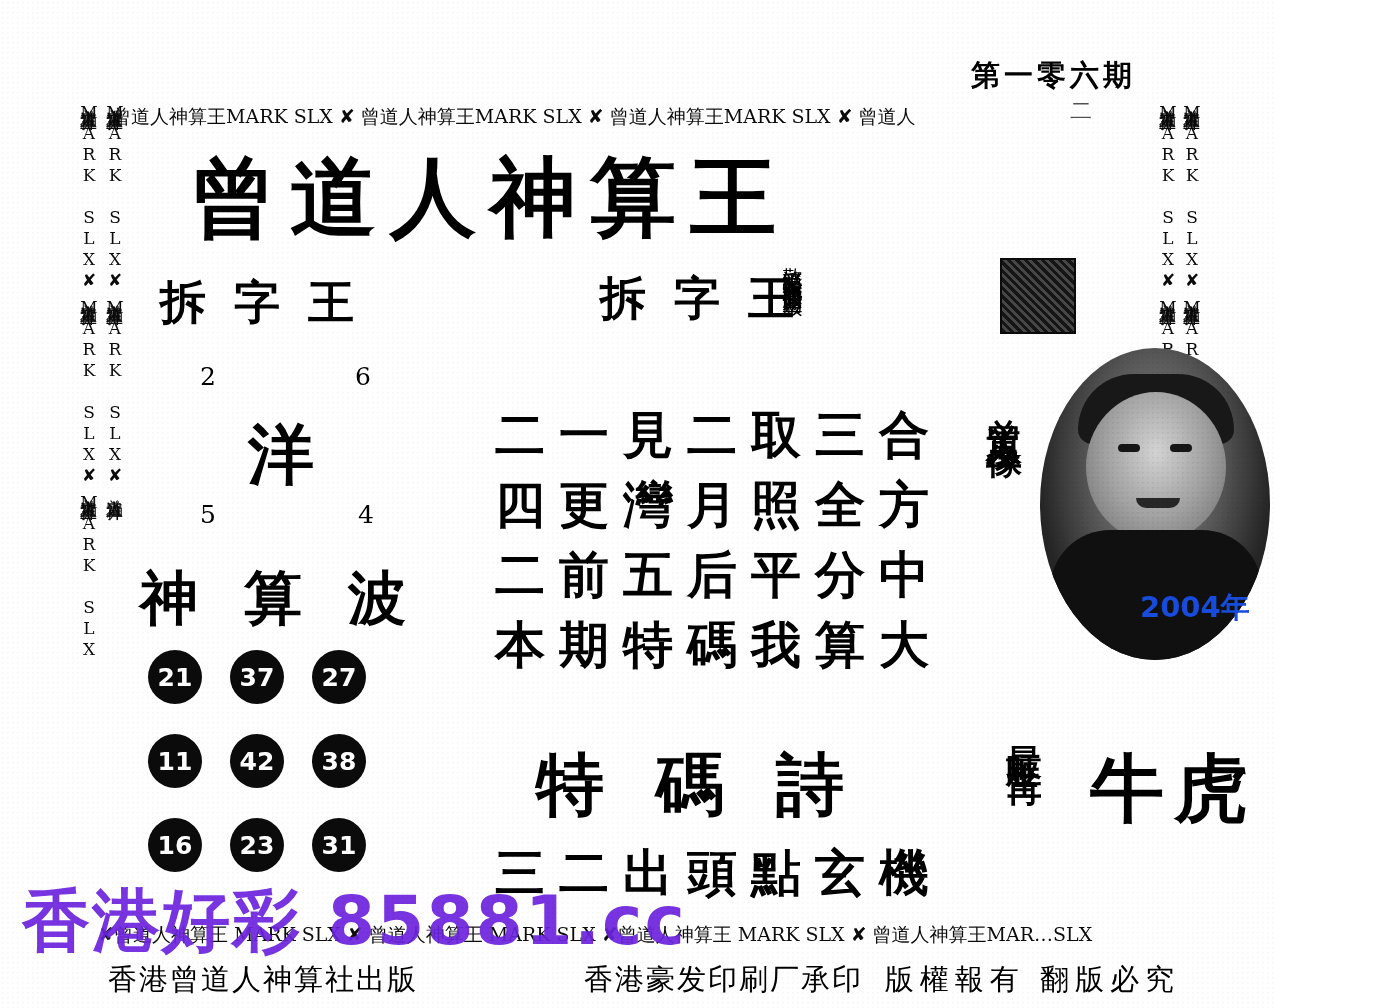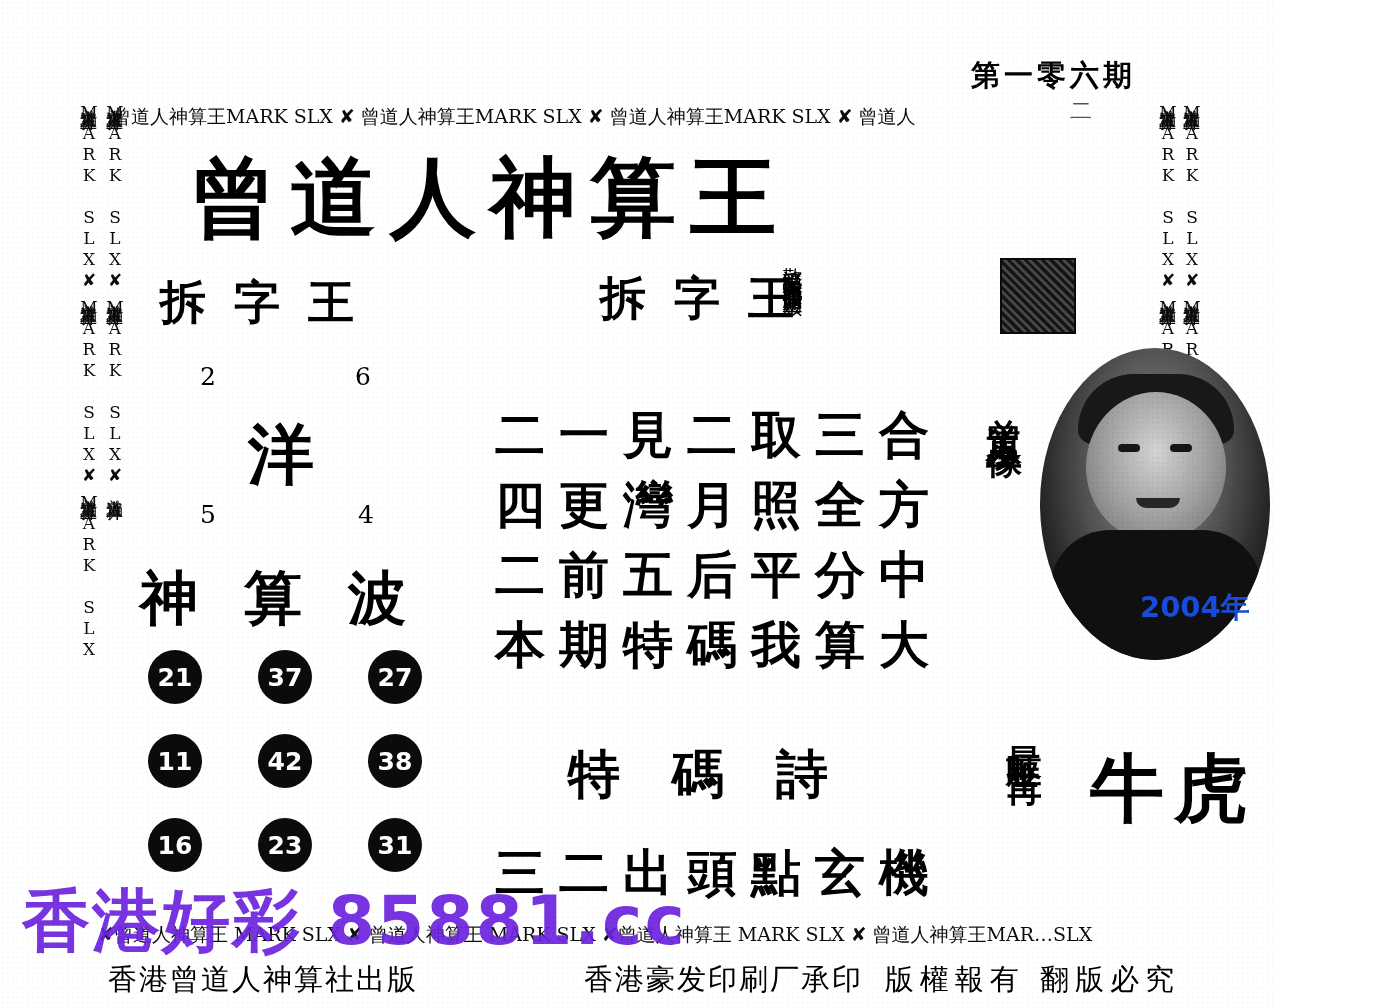--- a/index.html
+++ b/index.html
@@ -36,29 +36,29 @@
   
   .smallnum{font-family:"DejaVu Serif",serif;font-size:25px;}
   #n2{top:362px;left:200px;}
   #n6{top:362px;left:355px;}
   #n5{top:500px;left:200px;}
   #n4{top:500px;left:358px;}
   #yang{top:410px;left:248px;font-family:"DejaVu Serif",serif;font-size:66px;font-weight:700;}
   #shensuanbo{top:560px;left:140px;font-family:Liberation Mono, monospace;font-size:58px;font-weight:700;letter-spacing:46px;}
   
   #balls{top:650px;left:148px;}
-  .ballrow{display:flex;gap:56px;margin-bottom:30px;}
+  .ballrow{display:flex;gap:28px;margin-bottom:30px;}
   .ball{width:54px;height:54px;border-radius:50%;background:#111;color:#fff;
         display:flex;align-items:center;justify-content:center;
         font-family:"DejaVu Sans",sans-serif;font-size:25px;font-weight:700;}
   
   #poem{top:400px;left:495px;font-family:Liberation Sans, sans-serif;font-size:50px;font-weight:700;
         letter-spacing:14px;line-height:70px;}
   #poem div{white-space:nowrap;}
-  #tema-title{top:740px;left:568px;font-family:"DejaVu Serif",serif;font-size:52px;font-weight:700;letter-spacing:52px;}
+  #tema-title{top:740px;left:536px;font-family:"DejaVu Serif",serif;font-size:68px;font-weight:700;letter-spacing:52px;}
   #tema-line{top:840px;left:495px;font-family:"DejaVu Sans",sans-serif;font-size:50px;font-weight:700;letter-spacing:14px;white-space:nowrap;}
   
   #portrait-label{top:390px;left:980px;writing-mode:vertical-rl;text-orientation:upright;
                   font-family:"DejaVu Serif",serif;font-size:36px;font-weight:700;letter-spacing:6px;height:270px;}
   #portrait{top:348px;left:1040px;width:230px;height:312px;border-radius:50% / 50%;
             background:radial-gradient(ellipse at 50% 38%, #8d8d8d 0%, #5d5d5d 38%, #2b2b2b 70%, #121212 100%);
             overflow:hidden;}
   #portrait .face{position:absolute;left:46px;top:44px;width:140px;height:150px;border-radius:50%;
             background:radial-gradient(ellipse at 50% 40%, #cfcfcf 0%, #9c9c9c 55%, #6a6a6a 100%);}
   #portrait .hair{position:absolute;left:38px;top:26px;width:156px;height:70px;border-radius:78px 78px 20px 20px;background:#1d1d1d;}

